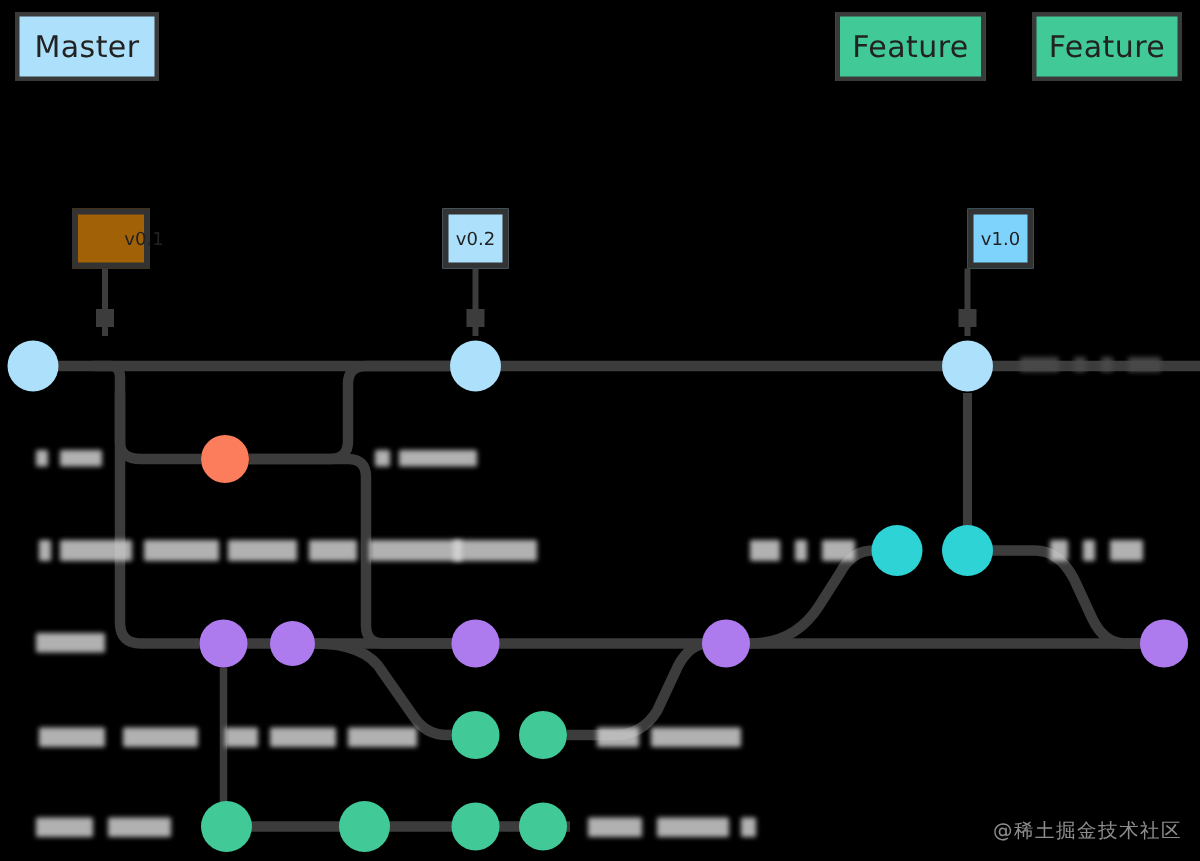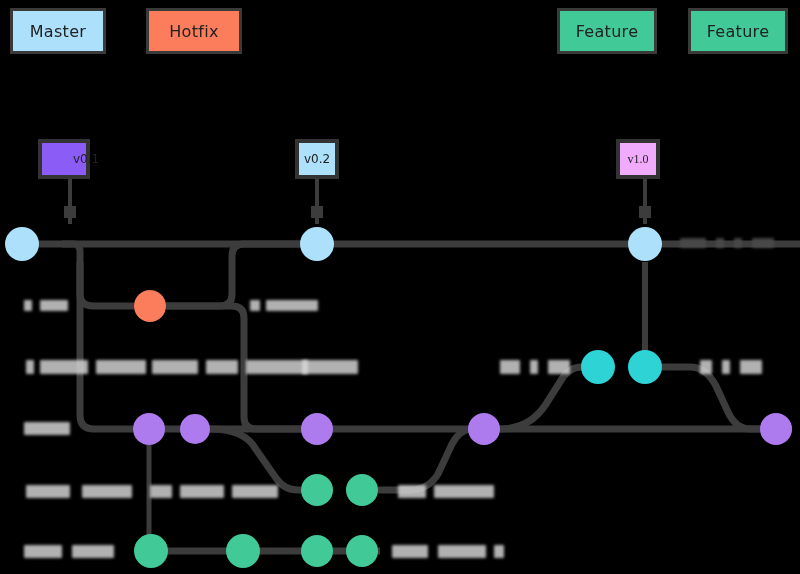--- a/index.html
+++ b/index.html
@@ -10,21 +10,21 @@
   }
   #stage{position:relative;width:800px;height:574px;background:#000;}
 
   
   .legend{position:absolute;left:0;top:0;width:800px;height:62px;}
   .legend-item{
     position:absolute;top:8px;height:46px;
     box-sizing:border-box;
     border:3px solid #3a3a3a;
     display:flex;align-items:center;justify-content:center;
-    color:#222;font-size:16px;letter-spacing:.3px;
+    color:#222;font-size:20px;letter-spacing:.3px;
   }
 
   
   .tag{
     position:absolute;width:44px;height:40px;box-sizing:border-box;
     border:4px solid #333;background:#ace0fb;
     display:flex;align-items:center;justify-content:center;
     color:#222;font-size:12px;
   }
   .tag-stem{position:absolute;width:4px;background:#3c3c3c;}
@@ -57,21 +57,20 @@
     font-size:13px;letter-spacing:1px;white-space:nowrap;
   }
 </style>
 </head>
 <body>
 
 <div id="stage">
 
   <div class="legend">
       <div class="legend-item" style="left: 10px; width: 96px; height: 46px; background: rgb(172, 224, 251);">Master</div>
-      <div class="legend-item" style="left: 146px; width: 96px; height: 46px; background: rgb(251, 125, 92);">Hotfix</div>
       <div class="legend-item" style="left: 557px; width: 100px; height: 46px; background: rgb(66, 201, 152);">Feature</div>
       <div class="legend-item" style="left: 688px; width: 100px; height: 46px; background: rgb(66, 201, 152);">Feature</div>
     </div>
 
   <svg id="graph" viewBox="0 0 800 574" xmlns="http://www.w3.org/2000/svg">
     <g fill="none" stroke="#3c3c3c" stroke-width="7" stroke-linecap="butt" stroke-linejoin="round">
       <path id="e-master-line" d="M 22 244 L 800 244"></path>
       <path id="e-master-develop" d="M 62 244 L 74 244 Q 80 244 80 252 L 80 415 Q 80 429 94 429 L 133 429"></path>
       <path id="e-hotfix-out" d="M 80 262 L 80 295 Q 80 306 94 306 L 134 306"></path>
       <path id="e-hotfix-master" d="M 166 306 L 220 306 Q 232 306 232 294 L 232 256 Q 232 244 244 244 L 300 244"></path>
@@ -81,27 +80,27 @@
       <path id="e-feature1-merge" d="M 378 490 L 410 490 Q 428 490 438 474 L 452 444 Q 460 429 472 429"></path>
       <path id="e-feature2-line" d="M 151 551 L 380 551"></path>
       <path id="e-feature2-out" stroke-width="5" d="M 149 445 L 149 537"></path>
       <path id="e-release-out" d="M 500 429 Q 530 429 546 404 L 560 382 Q 568 367 582 367"></path>
       <path id="e-release-develop" d="M 661 367 L 690 367 Q 706 367 716 386 L 728 412 Q 736 429 750 429 L 760 429"></path>
       <path id="e-release-master" stroke-width="6" d="M 645 351 L 645 262"></path>
     </g>
   </svg>
 
   <div id="tags">
-      <div class="tag" style="left: 38px; top: 139px; background: #8b5cf6; padding-left: 44px;">v0.1</div>
+      <div class="tag" style="left: 48px; top: 139px; background: #a16207; padding-left: 44px;">v0.1</div>
       <div class="tag-stem" style="left: 68px; top: 179px; height: 45px;"></div>
       <div class="tag-arrow" style="left: 64px; top: 206px;"></div>
       <div class="tag" style="left: 295px; top: 139px; background: rgb(172, 224, 251);">v0.2</div>
       <div class="tag-stem" style="left: 315px; top: 179px; height: 45px;"></div>
       <div class="tag-arrow" style="left: 311px; top: 206px;"></div>
-      <div class="tag" style="left: 616px; top: 139px; background: #f0abfc; font-family: Liberation Serif, serif;">v1.0</div>
+      <div class="tag" style="left: 645px; top: 139px; background: #7dd3fc;">v1.0</div>
       <div class="tag-stem" style="left: 643px; top: 179px; height: 45px;"></div>
       <div class="tag-arrow" style="left: 639px; top: 206px;"></div>
     </div>
 
   <div id="redacts">
       <div class="redact" style="left: 24px; top: 300px; width: 8px; height: 11px;"></div>
       <div class="redact" style="left: 40px; top: 300px; width: 28px; height: 11px;"></div>
       <div class="redact" style="left: 250px; top: 300px; width: 10px; height: 11px;"></div>
       <div class="redact" style="left: 266px; top: 300px; width: 52px; height: 11px;"></div>
       <div class="redact" style="left: 26px; top: 360px; width: 8px; height: 14px;"></div>
@@ -149,14 +148,15 @@
       <div class="node develop" style="left: 484px; top: 429px; width: 32px; height: 32px;"></div>
       <div class="node develop" style="left: 776px; top: 429px; width: 32px; height: 32px;"></div>
       <div class="node feature" style="left: 317px; top: 490px; width: 32px; height: 32px;"></div>
       <div class="node feature" style="left: 362px; top: 490px; width: 32px; height: 32px;"></div>
       <div class="node feature" style="left: 151px; top: 551px; width: 34px; height: 34px;"></div>
       <div class="node feature" style="left: 243px; top: 551px; width: 34px; height: 34px;"></div>
       <div class="node feature" style="left: 317px; top: 551px; width: 32px; height: 32px;"></div>
       <div class="node feature" style="left: 362px; top: 551px; width: 32px; height: 32px;"></div>
     </div>
 
+  <div class="watermark" style="left:662px;top:545px;">@稀土掘金技术社区</div>
 
 </div>
 
 </body></html>

